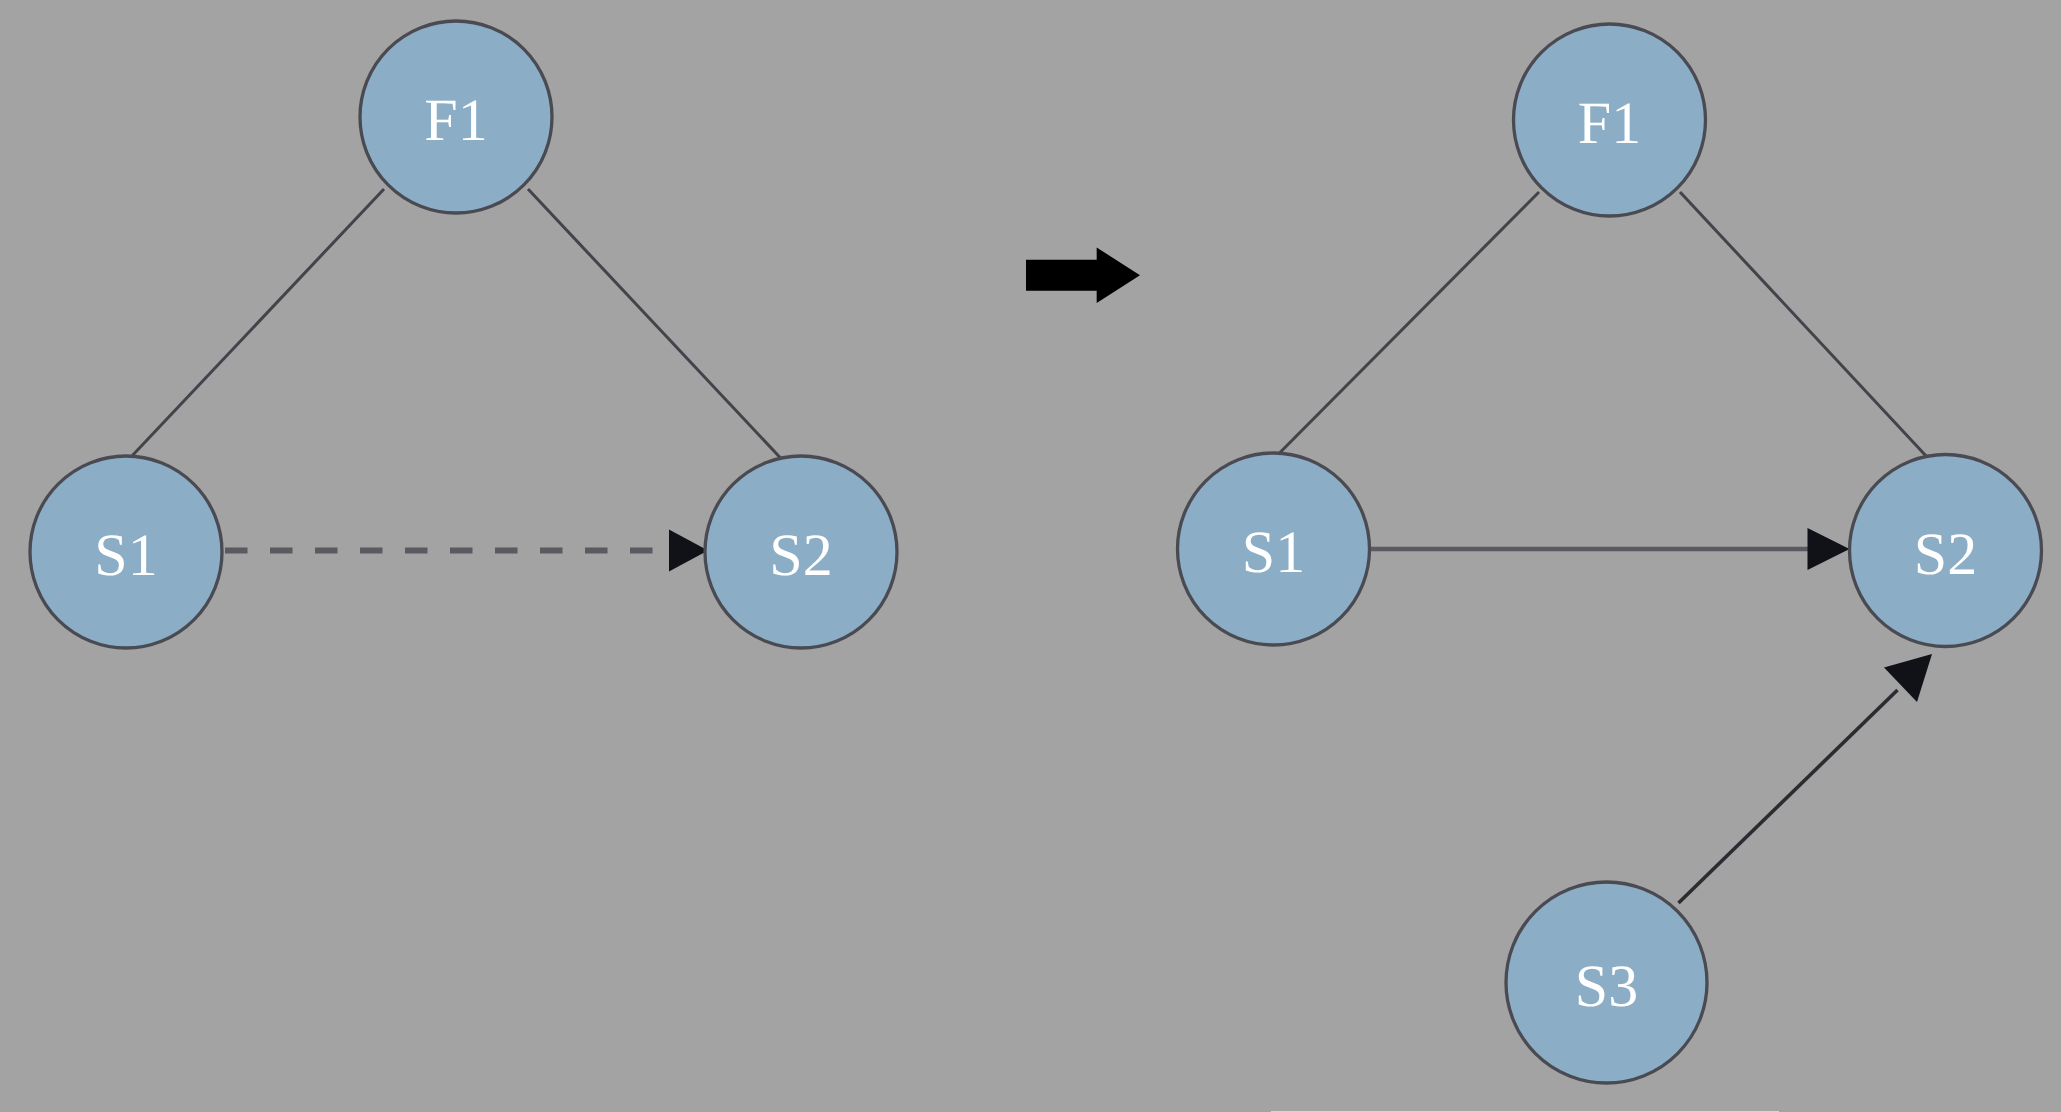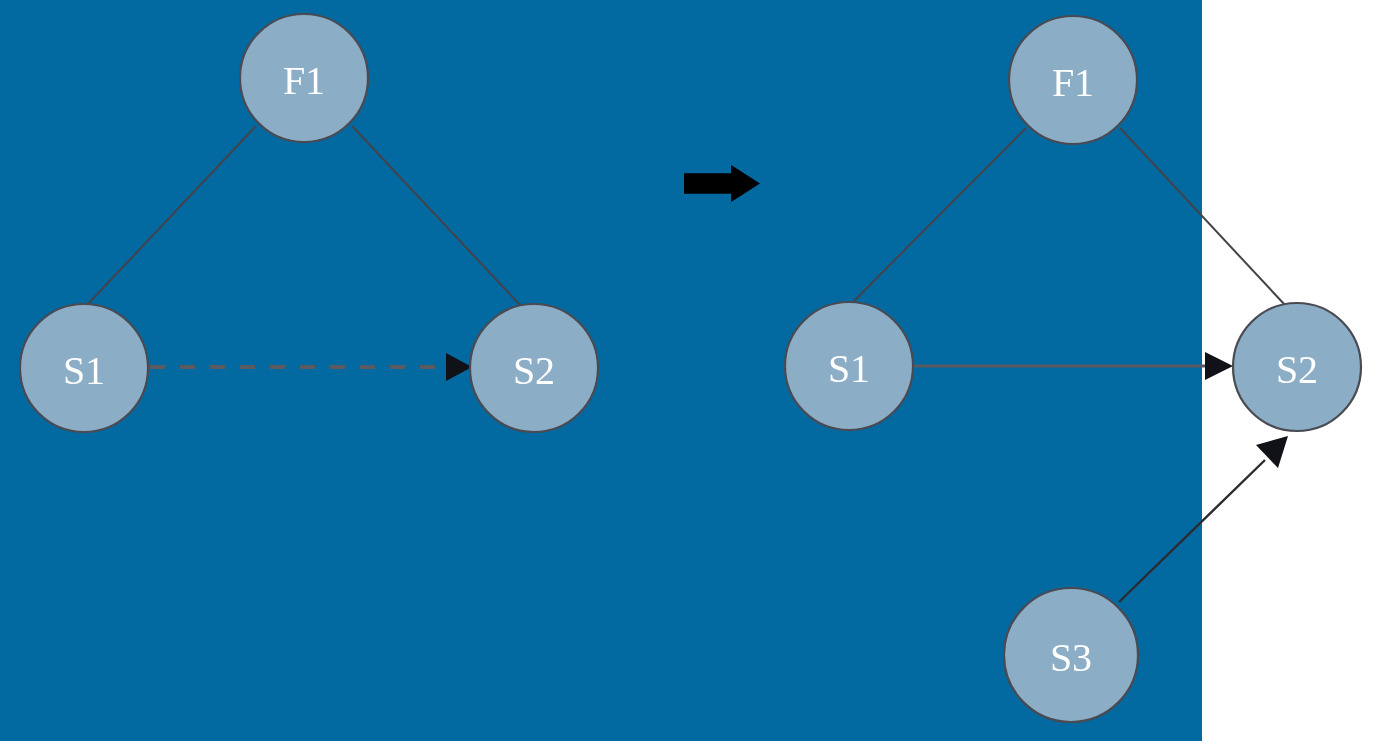--- a/index.html
+++ b/index.html
@@ -9,23 +9,23 @@
     background: #ffffff;
   }
   body {
     width: 1374px;
     height: 741px;
     font-family: "Liberation Serif", serif;
     overflow: hidden;
   }
   #diagram-root {
     position: relative;
-    width: 1202px;
+    width: 1374px;
     height: 741px;
-    background: #0369a1;
+    background: #a3a3a3;
   }
   #graph-svg {
     position: absolute;
     top: 0;
     left: 0;
     width: 1374px;
     height: 741px;
     display: block;
   }
   .node-circle {

